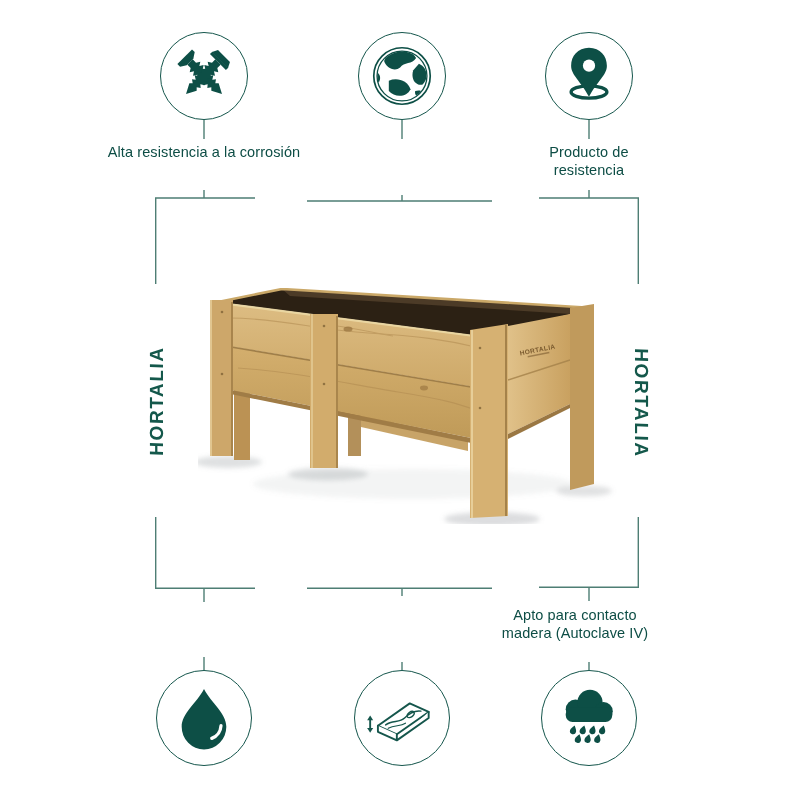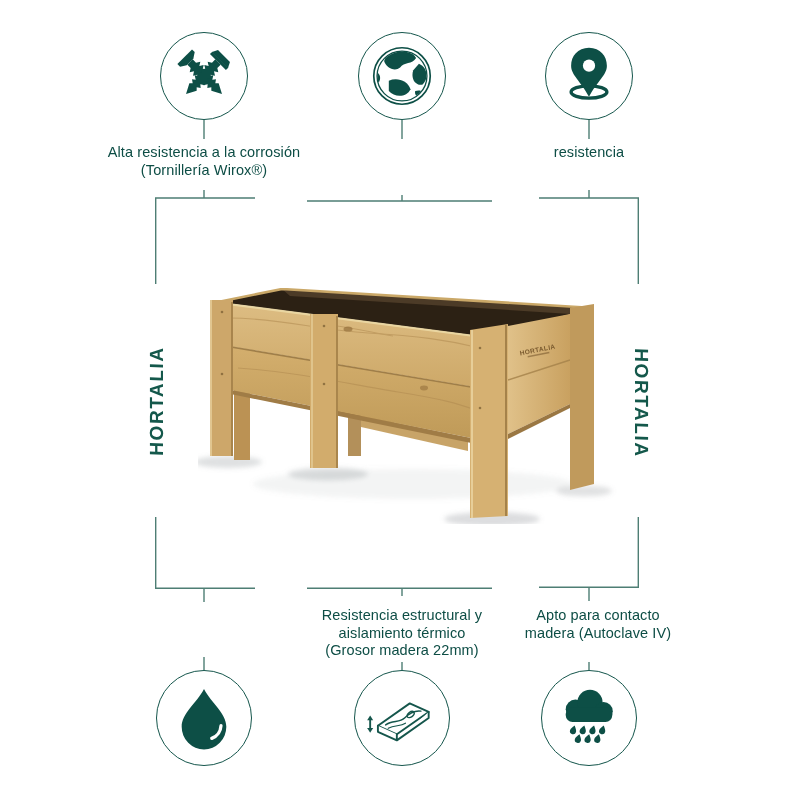--- a/index.html
+++ b/index.html
@@ -74,23 +74,23 @@
   <div class="badge sm" style="left:545px;top:32px">
     <svg width="64" height="64" viewBox="-34 -34 68 68">
       <ellipse cx="0" cy="17" rx="19" ry="6.5" fill="none" stroke="#0d4f46" stroke-width="3.6"></ellipse>
       <path fill="#0d4f46" d="M0,-30 C -12,-30 -19,-21 -19,-11 C -19,-1 -9,5 0,22 C 9,5 19,-1 19,-11 C 19,-21 12,-30 0,-30 Z"></path>
       <circle cx="0" cy="-11" r="6.5" fill="#fff"></circle>
     </svg>
   </div>
 
   <div class="label top2" style="left:84px;top:143px">
     <span>Alta resistencia a la corrosión</span>
-    <span>(Tornillería Wirox®)</span>
   </div>
   <div class="label top2" style="left:469px;top:143px">
+    <span>Producto de</span>
     <span>resistencia</span>
   </div>
 
   <div class="sideword left">HORTALIA</div>
   <div class="sideword right">HORTALIA</div>
 
   <svg class="product" width="440" height="236" viewBox="0 0 440 236">
     <defs>
       <linearGradient id="wf" x1="0" y1="0" x2="0" y2="1">
         <stop offset="0" stop-color="#ddbd83"></stop>
@@ -168,26 +168,21 @@
     <g fill="#7c6034" opacity=".75">
       <circle cx="24" cy="24" r="1.3"></circle>
         <circle cx="24" cy="86" r="1.3"></circle>
       <circle cx="126" cy="38" r="1.3"></circle>
         <circle cx="126" cy="96" r="1.3"></circle>
       <circle cx="282" cy="60" r="1.3"></circle>
         <circle cx="282" cy="120" r="1.3"></circle>
     </g>
   </svg>
 
-  <div class="label bot" style="left:282px;top:607px">
-    <span>Resistencia estructural y</span>
-    <span>aislamiento térmico</span>
-    <span>(Grosor madera 22mm)</span>
-  </div>
-  <div class="label bot" style="left:478px;top:607px">
+  <div class="label bot" style="left:455px;top:607px">
     <span>Apto para contacto</span>
     <span>madera (Autoclave IV)</span>
   </div>
 
   <div class="badge lg" style="left:156px;top:670px">
     <svg width="66" height="66" viewBox="-34 -34 68 68">
       <path fill="#0d4f46" d="M0,-30 C 8,-15 23,-5 23,9 A 23,23.5 0 1 1 -23,9 C -23,-5 -8,-15 0,-30 Z"></path>
       <path d="M8,21 A 15,15 0 0 0 17.5,8" stroke="#fff" stroke-width="3.4" fill="none" stroke-linecap="round"></path>
     </svg>
   </div>

